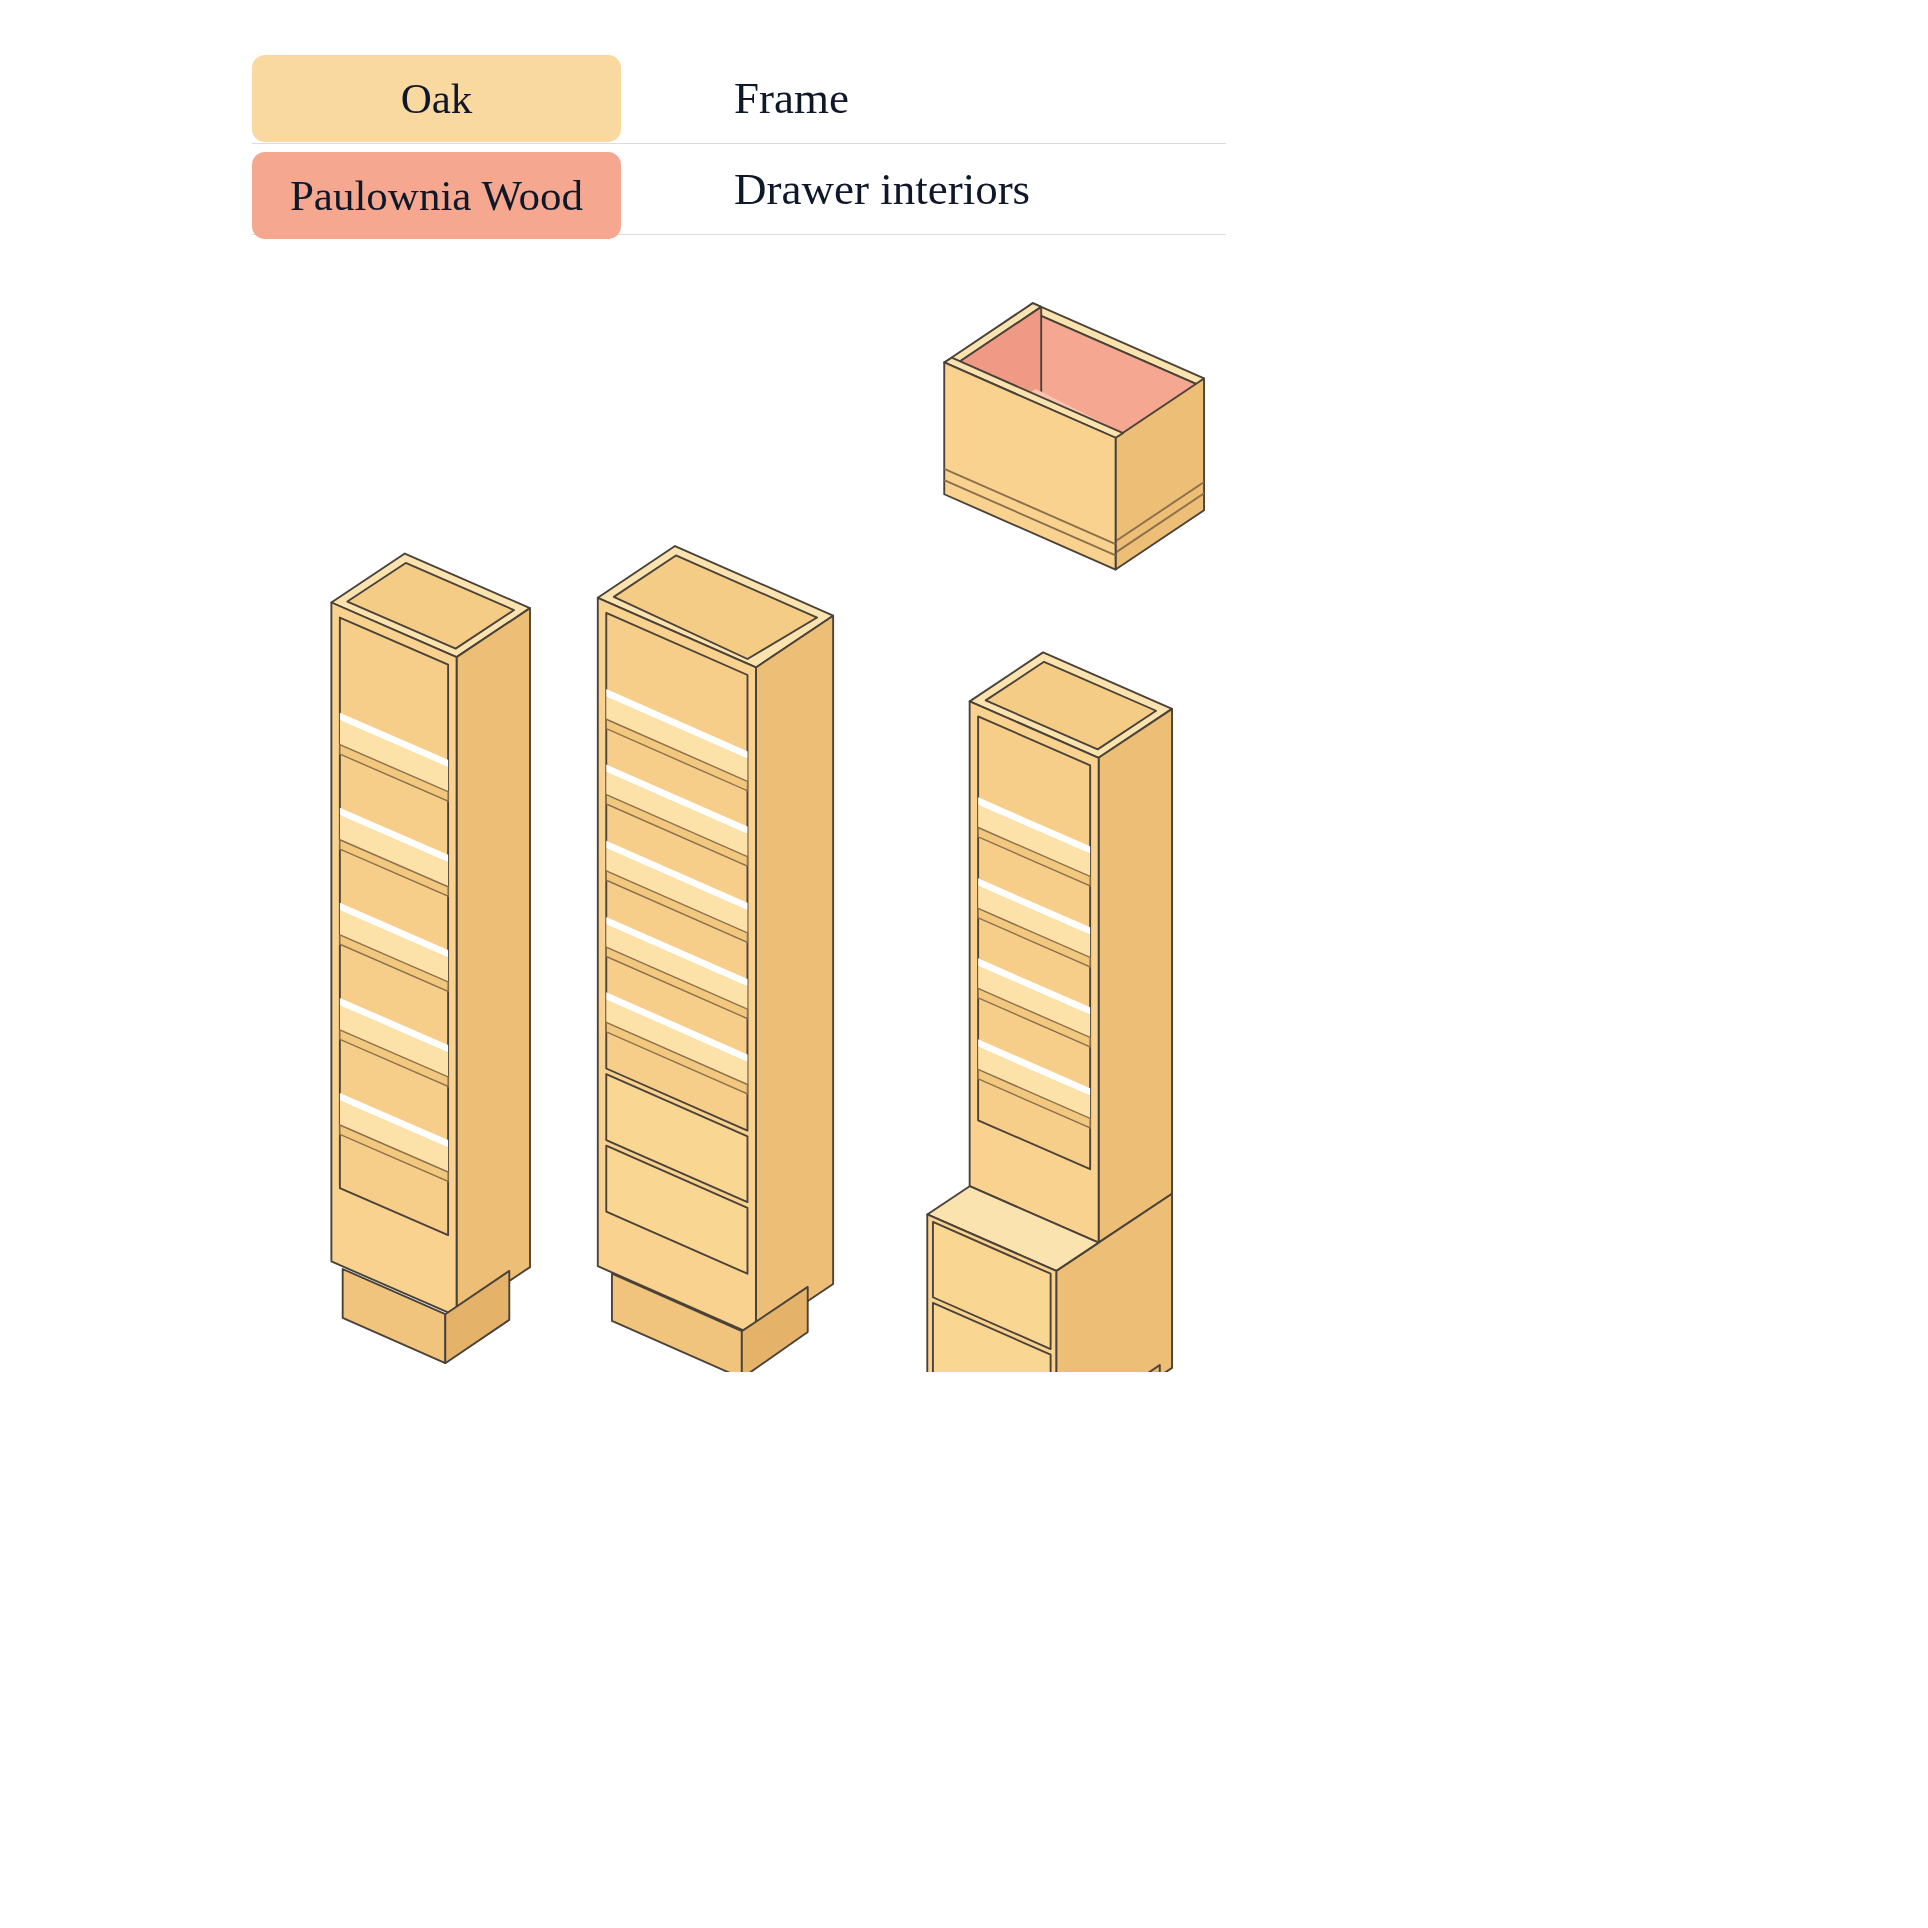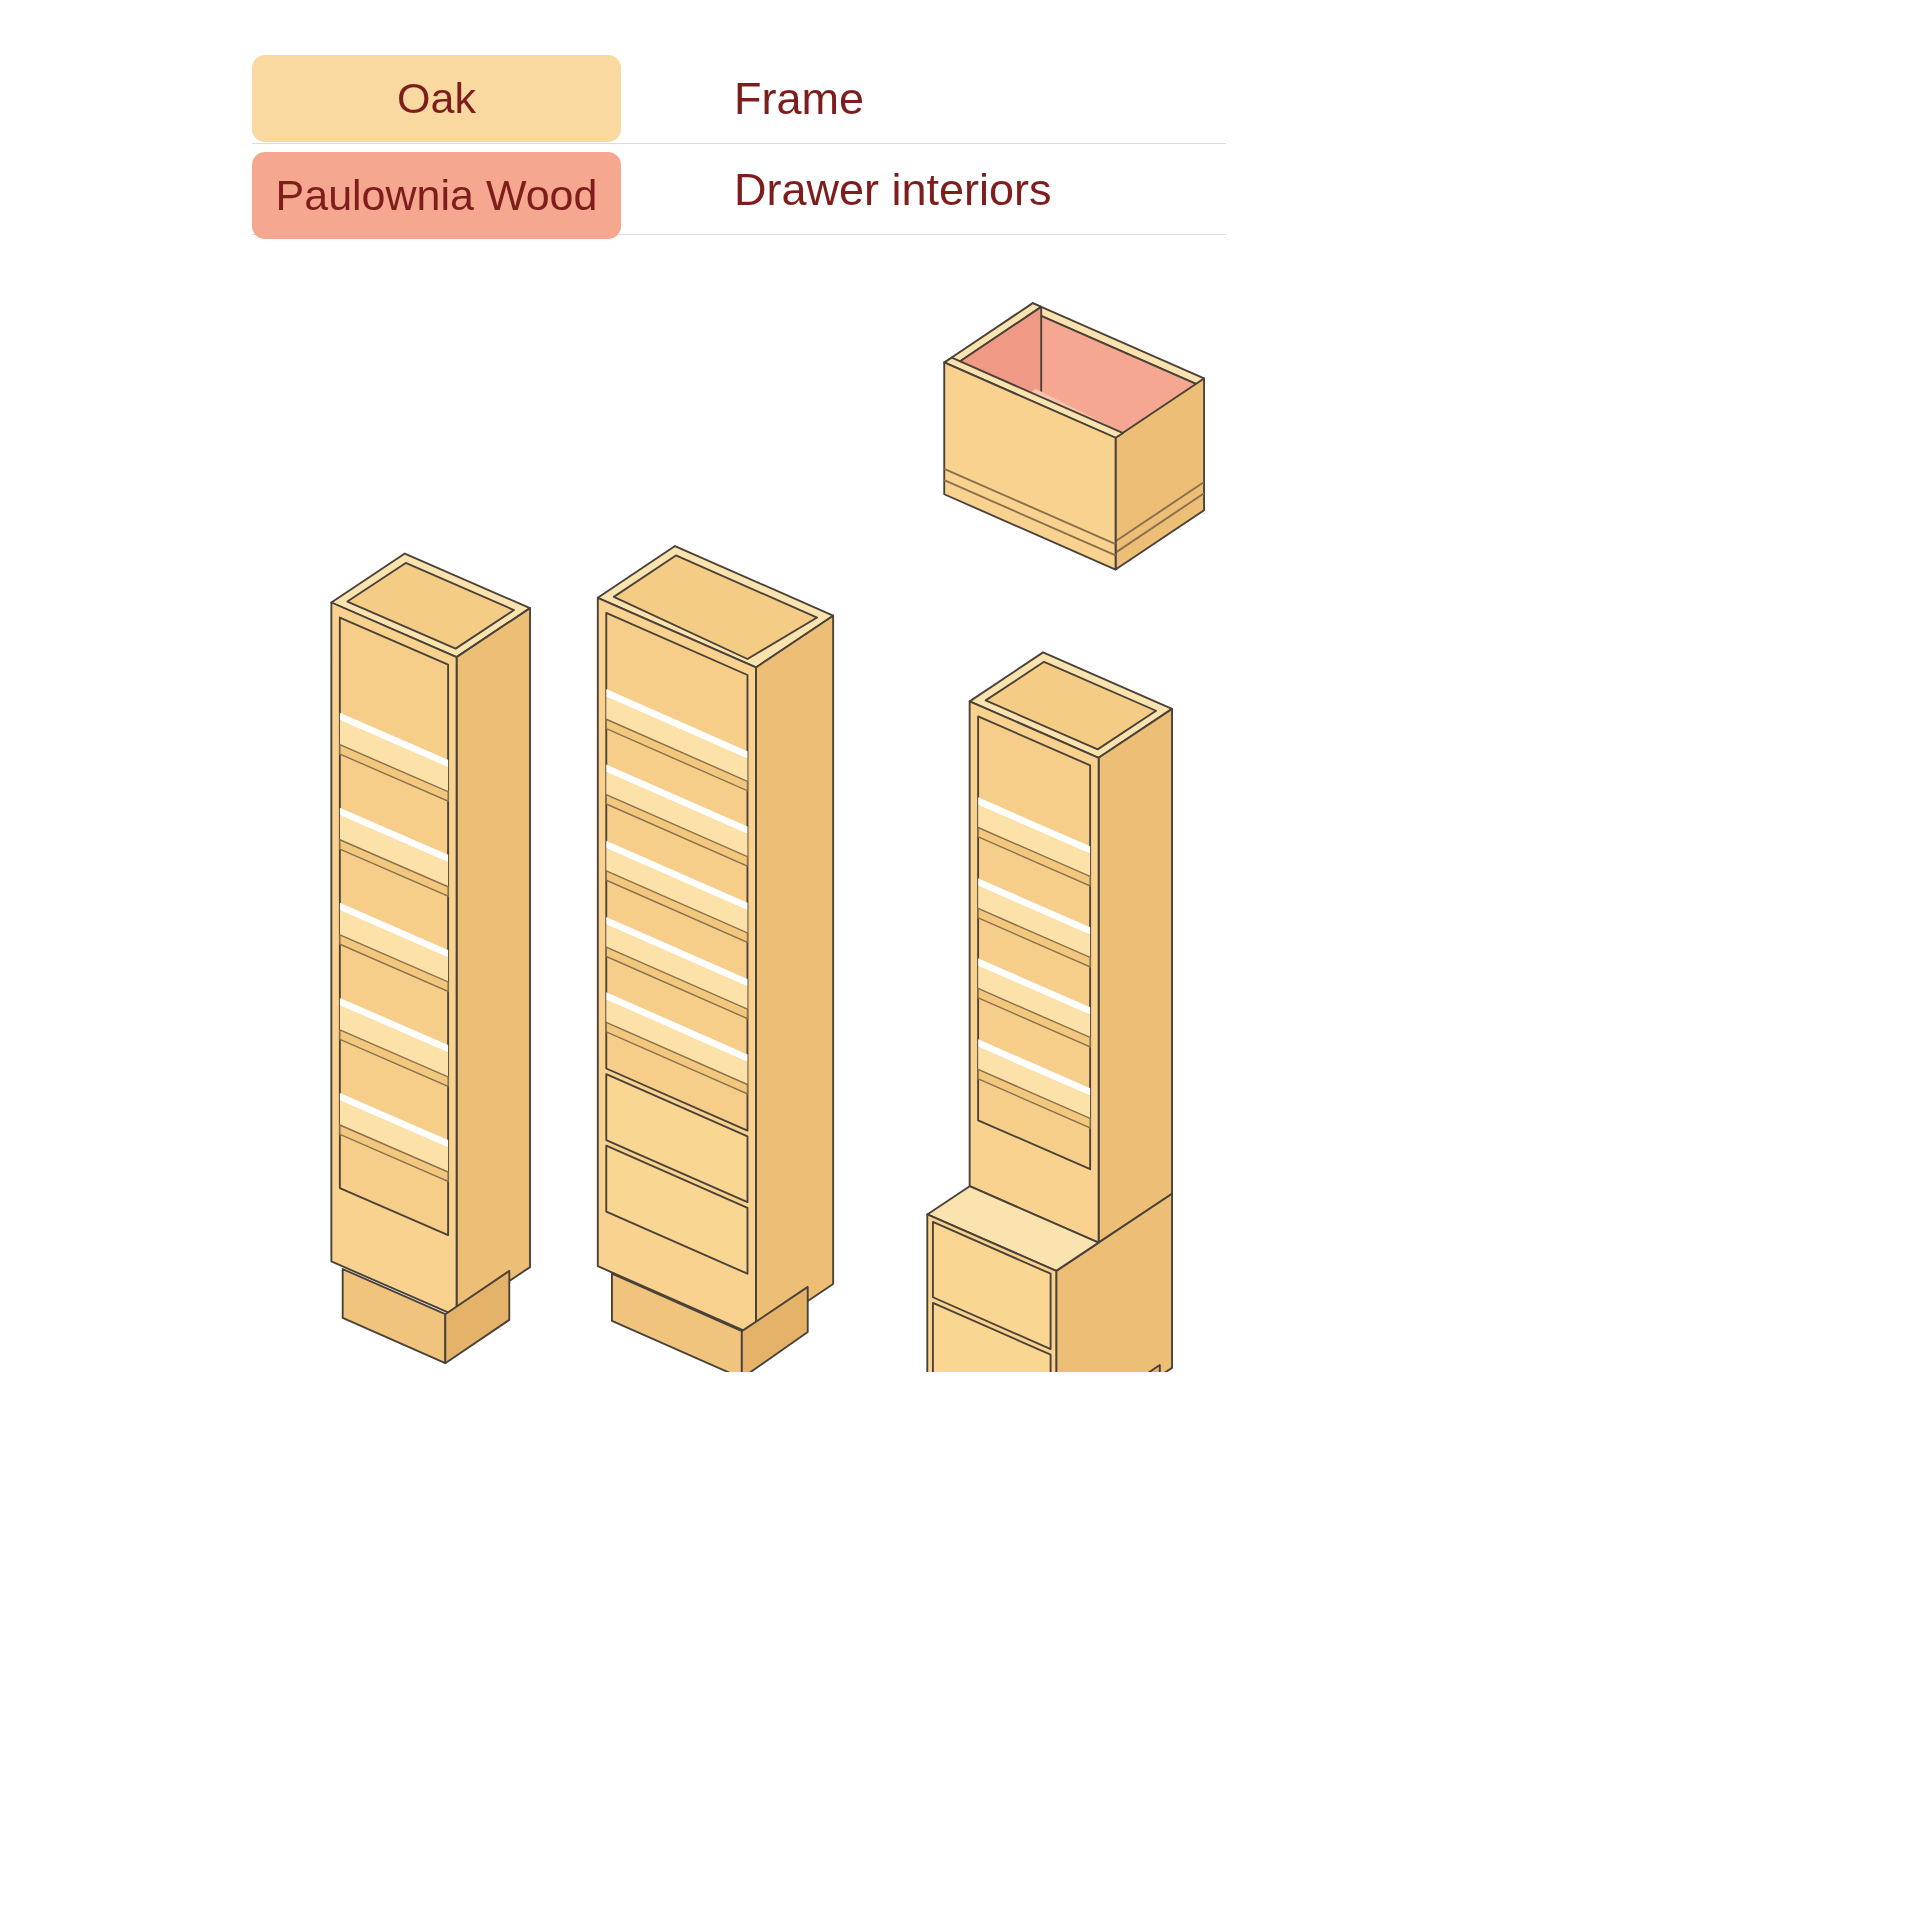--- a/index.html
+++ b/index.html
@@ -1,17 +1,17 @@
 <!DOCTYPE html>
 <html style="--legend_oak: #FAD9A1; --legend_paulownia: #F5A88F; --oak_base: #F8D28E; --oak_top: #FBE3AF; --oak_rim: #F5CC85; --oak_side: #EDBE76; --oak_back: #F6CE89; --oak_shelf: #FCE2A9; --oak_edge: #F2C87F; --oak_plf: #F1C47D; --oak_pls: #E5B269; --drawer_front: #FAD693; --pink_base: #F5A792; --pink_dark: #F09A85; --pink_light: #F9C3AE; --gap_highlight: #FFFFFF; --outline: #4A4238; --outline_soft: #8A6F4D; --divider: #DCDCDC;font-size:15px"><head>
 <meta charset="utf-8">
 <style>
   html,body{margin:0;padding:0;background:#fff;}
   .canvas{position:relative;width:1928px;height:1372px;background:#fff;overflow:hidden;
-          font-family:Liberation Sans, sans-serif;color:#7f1d1d;}
+          font-family:Liberation Serif, serif;color:#0f172a;}
   .legend{position:absolute;left:252px;top:53px;width:974px;}
   .legend-row{display:flex;align-items:center;height:90px;border-bottom:1.9px solid var(--divider,#dcdcdc);}
   .swatch{width:369px;height:87px;border-radius:13px;display:flex;align-items:center;justify-content:center;
           font-size:43px;line-height:1;}
   .swatch-oak{background:var(--legend_oak,#FAD9A1);}
   .swatch-paulownia{background:var(--legend_paulownia,#F5A88F);margin-top:12px;}
   .part-label{margin-left:113px;font-size:45px;line-height:1;}
   svg.scene{position:absolute;left:0;top:0;}
   .f-top{fill:var(--oak_top,#FBE3AF)} .f-rim{fill:var(--oak_rim,#F5CC85)}
   .f-side{fill:var(--oak_side,#EDBE76)} .f-base{fill:var(--oak_base,#F8D28E)}

